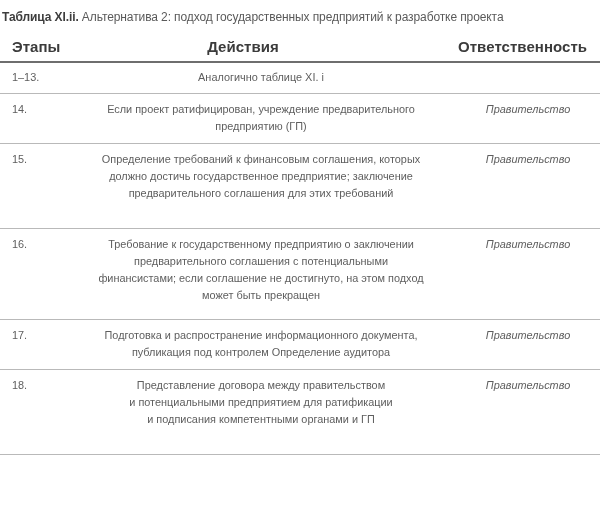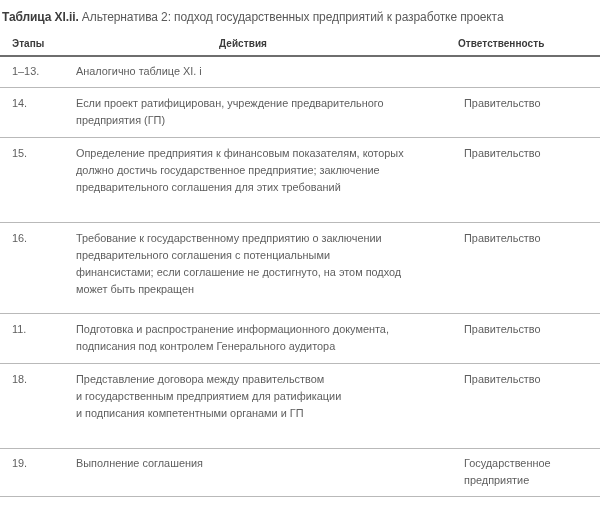--- a/index.html
+++ b/index.html
@@ -47,21 +47,21 @@
   table.stage-table {
     width: 600px;
     border-collapse: collapse;
     table-layout: fixed;
   }
   col.c-stage  { width: 68px; }
   col.c-action { width: 390px; }
   col.c-resp   { width: 142px; }
 
   thead th {
-    font-size: 10px;
+    font-size: 15px;
     font-weight: bold;
     color: #3b3b3b;
     padding: 2px 0 6px 0;
     vertical-align: bottom;
     letter-spacing: 0.05px;
   }
   th.h-stage  { text-align: left;   padding-left: 12px; }
   th.h-action { padding-right: 40px;}
   th.h-resp   { text-align: left;  padding-right: 13px;}
 
@@ -82,27 +82,28 @@
     padding-left: 12px;
     white-space: nowrap;
   }
   td.t-action {
     padding-left: 8px;
     padding-right: 12px;
   }
   td.t-resp {
     padding-left: 6px;
     padding-right: 8px;
+    font-style: italic;
   }
 
   tbody tr.tall td     { padding-bottom: 26px; }
   tbody tr.xtall td    { padding-bottom: 15px; }
   tbody tr.short td    { padding-top: 6px; padding-bottom: 7px; margin-left: 45px; }
 
-  .line { display: block; }
+  .line { display: block; text-align: center; }
 </style>
 </head>
 <body>
 
 <div class="page">
 
   <div class="title-block">
     <span class="title-label">Таблица XI.ii.</span>
     <span class="title-text">Альтернатива 2: подход государственных предприятий к разработке проекта</span>
   </div>
@@ -126,77 +127,67 @@
             <td class="t-stage">1–13.</td>
             <td class="t-action">
               <span class="line">Аналогично таблице XI. i</span>
             </td>
             <td class="t-resp"></td>
           </tr>
           <tr>
             <td class="t-stage">14.</td>
             <td class="t-action">
               <span class="line">Если проект ратифицирован, учреждение предварительного</span>
-              <span class="line">предприятия (ГП)</span>
+              <span class="line">предприятию (ГП)</span>
             </td>
             <td class="t-resp">
               <span class="line">Правительство</span>
             </td>
           </tr>
           <tr class="tall">
             <td class="t-stage">15.</td>
             <td class="t-action">
-              <span class="line">Определение предприятия к финансовым показателям, которых</span>
+              <span class="line">Определение требований к финансовым соглашения, которых</span>
               <span class="line">должно достичь государственное предприятие; заключение</span>
               <span class="line">предварительного соглашения для этих требований</span>
             </td>
             <td class="t-resp">
               <span class="line">Правительство</span>
             </td>
           </tr>
           <tr class="xtall">
             <td class="t-stage">16.</td>
             <td class="t-action">
               <span class="line">Требование к государственному предприятию о заключении</span>
               <span class="line">предварительного соглашения с потенциальными</span>
               <span class="line">финансистами; если соглашение не достигнуто, на этом подход</span>
               <span class="line">может быть прекращен</span>
             </td>
             <td class="t-resp">
               <span class="line">Правительство</span>
             </td>
           </tr>
           <tr>
-            <td class="t-stage">11.</td>
+            <td class="t-stage">17.</td>
             <td class="t-action">
               <span class="line">Подготовка и распространение информационного документа,</span>
-              <span class="line">подписания под контролем Генерального аудитора</span>
+              <span class="line">публикация под контролем Определение аудитора</span>
             </td>
             <td class="t-resp">
               <span class="line">Правительство</span>
             </td>
           </tr>
           <tr class="tall">
             <td class="t-stage">18.</td>
             <td class="t-action">
               <span class="line">Представление договора между правительством</span>
-              <span class="line">и государственным предприятием для ратификации</span>
+              <span class="line">и потенциальными предприятием для ратификации</span>
               <span class="line">и подписания компетентными органами и ГП</span>
             </td>
             <td class="t-resp">
               <span class="line">Правительство</span>
-            </td>
-          </tr>
-          <tr class="short">
-            <td class="t-stage">19.</td>
-            <td class="t-action">
-              <span class="line">Выполнение соглашения</span>
-            </td>
-            <td class="t-resp">
-              <span class="line">Государственное</span>
-              <span class="line">предприятие</span>
             </td>
           </tr>
         </tbody>
     </table>
   </div>
 
 </div>
 
 </body></html>

